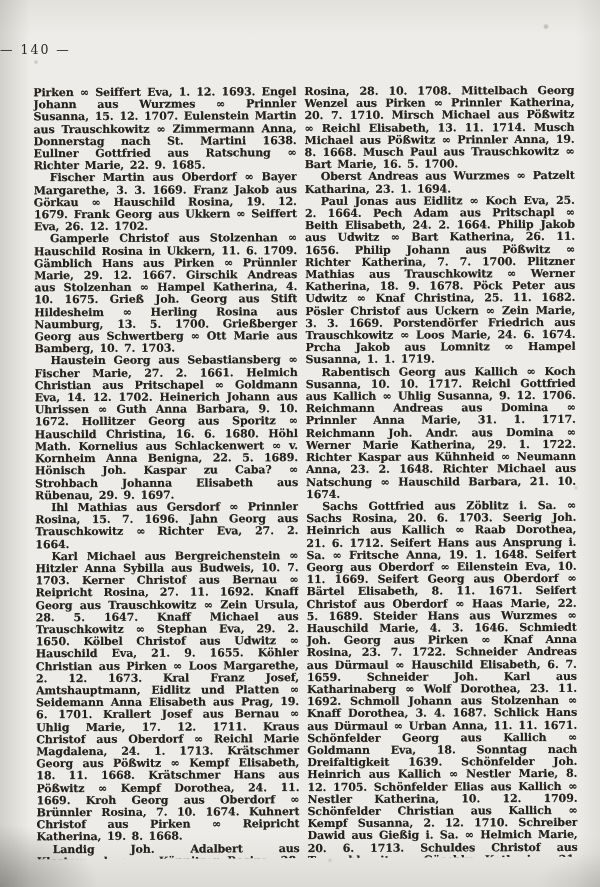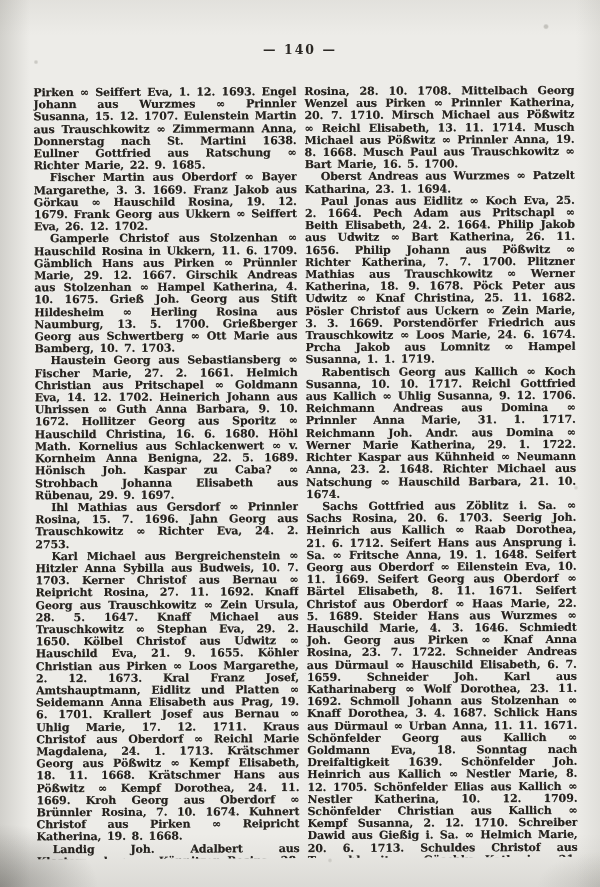--- a/index.html
+++ b/index.html
@@ -21,23 +21,22 @@
       radial-gradient(ellipse 140px 90px at 0% 100%, rgba(55,53,48,0.38), rgba(55,53,48,0) 70%),
       radial-gradient(ellipse 90px 50px at 100% 100%, rgba(90,88,80,0.18), rgba(90,88,80,0) 70%),
       linear-gradient(90deg, rgba(110,108,100,0.22), rgba(110,108,100,0) 5%),
       linear-gradient(270deg, rgba(130,128,120,0.12), rgba(130,128,120,0) 4%),
       linear-gradient(0deg, rgba(110,108,100,0.14), rgba(110,108,100,0) 6%),
       linear-gradient(180deg, rgba(130,128,120,0.10), rgba(130,128,120,0) 4%);
   }
   .pageno{
     position:absolute;
     top:42px;left:0;right:0;
-    text-align:center;
     font-size:12.5px;
-    font-weight:700;
+    font-weight:400;
     letter-spacing:2px;
     color:#2b2824;
   }
   .cols{
     position:absolute;
     top:86px;left:35px;
     width:541px;height:772px;
     display:flex;
     transform:rotate(-0.25deg);
   }
@@ -62,21 +61,21 @@
 <body>
 
 <div class="page">
   <div class="pageno">— 140 —</div>
   <div class="cols">
     <div class="col left" id="col-left">
         <p class="rec">Pirken ∞ Seiffert Eva, 1. 12. 1693. Engel Johann aus Wurzmes ∞ Prinnler Susanna, 15. 12. 1707. Eulenstein Martin aus Trauschkowitz ∞ Zimmermann Anna, Donnerstag nach St. Martini 1638. Eullner Gottfried aus Ratschung ∞ Richter Marie, 22. 9. 1685.</p>
         <p class="rec indent">Fischer Martin aus Oberdorf ∞ Bayer Margarethe, 3. 3. 1669. Franz Jakob aus Görkau ∞ Hauschild Rosina, 19. 12. 1679. Frank Georg aus Ukkern ∞ Seiffert Eva, 26. 12. 1702.</p>
         <p class="rec indent">Gamperle Christof aus Stolzenhan ∞ Hauschild Rosina in Ukkern, 11. 6. 1709. Gämblich Hans aus Pirken ∞ Prünnler Marie, 29. 12. 1667. Girschik Andreas aus Stolzenhan ∞ Hampel Katherina, 4. 10. 1675. Grieß Joh. Georg aus Stift Hildesheim ∞ Herling Rosina aus Naumburg, 13. 5. 1700. Grießberger Georg aus Schwertberg ∞ Ott Marie aus Bamberg, 10. 7. 1703.</p>
         <p class="rec indent">Haustein Georg aus Sebastiansberg ∞ Fischer Marie, 27. 2. 1661. Helmich Christian aus Pritschapel ∞ Goldmann Eva, 14. 12. 1702. Heinerich Johann aus Uhrissen ∞ Guth Anna Barbara, 9. 10. 1672. Hollitzer Georg aus Sporitz ∞ Hauschild Christina, 16. 6. 1680. Höhl Math. Kornelius aus Schlackenwert ∞ v. Kornheim Anna Benigna, 22. 5. 1689. Hönisch Joh. Kaspar zu Caba? ∞ Strohbach Johanna Elisabeth aus Rübenau, 29. 9. 1697.</p>
-        <p class="rec indent">Ihl Mathias aus Gersdorf ∞ Prinnler Rosina, 15. 7. 1696. Jahn Georg aus Trauschkowitz ∞ Richter Eva, 24. 2. 2753.</p>
+        <p class="rec indent">Ihl Mathias aus Gersdorf ∞ Prinnler Rosina, 15. 7. 1696. Jahn Georg aus Trauschkowitz ∞ Richter Eva, 27. 2. 1664.</p>
         <p class="rec indent">Karl Michael aus Bergreichenstein ∞ Hitzler Anna Sybilla aus Budweis, 10. 7. 1703. Kerner Christof aus Bernau ∞ Reipricht Rosina, 27. 11. 1692. Knaff Georg aus Trauschkowitz ∞ Zein Ursula, 28. 5. 1647. Knaff Michael aus Trauschkowitz ∞ Stephan Eva, 29. 2. 1650. Kölbel Christof aus Udwitz ∞ Hauschild Eva, 21. 9. 1655. Köhler Christian aus Pirken ∞ Loos Margarethe, 2. 12. 1673. Kral Franz Josef, Amtshauptmann, Eidlitz und Platten ∞ Seidemann Anna Elisabeth aus Prag, 19. 6. 1701. Krallert Josef aus Bernau ∞ Uhlig Marie, 17. 12. 1711. Kraus Christof aus Oberdorf ∞ Reichl Marie Magdalena, 24. 1. 1713. Krätschmer Georg aus Pößwitz ∞ Kempf Elisabeth, 18. 11. 1668. Krätschmer Hans aus Pößwitz ∞ Kempf Dorothea, 24. 11. 1669. Kroh Georg aus Oberdorf ∞ Brünnler Rosina, 7. 10. 1674. Kuhnert Christof aus Pirken ∞ Reipricht Katherina, 19. 8. 1668.</p>
         <p class="rec indent">Landig Joh. Adalbert aus Klosterneuburg ∞ Könnitzer Rosina, 28. 10. 1668. Leschner Christof aus Lang-Sack? ∞ Reichel Anna, 30. 9. 1691.</p>
       </div>
     <div class="col right" id="col-right">
         <p class="rec">Rosina, 28. 10. 1708. Mittelbach Georg Wenzel aus Pirken ∞ Prinnler Katherina, 20. 7. 1710. Mirsch Michael aus Pößwitz ∞ Reichl Elisabeth, 13. 11. 1714. Musch Michael aus Pößwitz ∞ Prinnler Anna, 19. 8. 1668. Musch Paul aus Trauschkowitz ∞ Bart Marie, 16. 5. 1700.</p>
         <p class="rec indent">Oberst Andreas aus Wurzmes ∞ Patzelt Katharina, 23. 1. 1694.</p>
         <p class="rec indent">Paul Jonas aus Eidlitz ∞ Koch Eva, 25. 2. 1664. Pech Adam aus Pritschapl ∞ Beith Elisabeth, 24. 2. 1664. Philip Jakob aus Udwitz ∞ Bart Katherina, 26. 11. 1656. Philip Johann aus Pößwitz ∞ Richter Katherina, 7. 7. 1700. Plitzner Mathias aus Trauschkowitz ∞ Werner Katherina, 18. 9. 1678. Pöck Peter aus Udwitz ∞ Knaf Christina, 25. 11. 1682. Pösler Christof aus Uckern ∞ Zein Marie, 3. 3. 1669. Porstendörfer Friedrich aus Trauschkowitz ∞ Loos Marie, 24. 6. 1674. Prcha Jakob aus Lomnitz ∞ Hampel Susanna, 1. 1. 1719.</p>
         <p class="rec indent">Rabentisch Georg aus Kallich ∞ Koch Susanna, 10. 10. 1717. Reichl Gottfried aus Kallich ∞ Uhlig Susanna, 9. 12. 1706. Reichmann Andreas aus Domina ∞ Prinnler Anna Marie, 31. 1. 1717. Reichmann Joh. Andr. aus Domina ∞ Werner Marie Katherina, 29. 1. 1722. Richter Kaspar aus Kühnheid ∞ Neumann Anna, 23. 2. 1648. Richter Michael aus Natschung ∞ Hauschild Barbara, 21. 10. 1674.</p>
         <p class="rec indent">Sachs Gottfried aus Zöblitz i. Sa. ∞ Sachs Rosina, 20. 6. 1703. Seerig Joh. Heinrich aus Kallich ∞ Raab Dorothea, 21. 6. 1712. Seifert Hans aus Ansprung i. Sa. ∞ Fritsche Anna, 19. 1. 1648. Seifert Georg aus Oberdorf ∞ Eilenstein Eva, 10. 11. 1669. Seifert Georg aus Oberdorf ∞ Bärtel Elisabeth, 8. 11. 1671. Seifert Christof aus Oberdorf ∞ Haas Marie, 22. 5. 1689. Steider Hans aus Wurzmes ∞ Hauschild Marie, 4. 3. 1646. Schmiedt Joh. Georg aus Pirken ∞ Knaf Anna Rosina, 23. 7. 1722. Schneider Andreas aus Dürmaul ∞ Hauschild Elisabeth, 6. 7. 1659. Schneider Joh. Karl aus Katharinaberg ∞ Wolf Dorothea, 23. 11. 1692. Schmoll Johann aus Stolzenhan ∞ Knaff Dorothea, 3. 4. 1687. Schlick Hans aus Dürmaul ∞ Urban Anna, 11. 11. 1671. Schönfelder Georg aus Kallich ∞ Goldmann Eva, 18. Sonntag nach Dreifaltigkeit 1639. Schönfelder Joh. Heinrich aus Kallich ∞ Nestler Marie, 8. 12. 1705. Schönfelder Elias aus Kallich ∞ Nestler Katherina, 10. 12. 1709. Schönfelder Christian aus Kallich ∞ Kempf Susanna, 2. 12. 1710. Schreiber Dawid aus Gießig i. Sa. ∞ Helmich Marie, 20. 6. 1713. Schuldes Christof aus Trauschkowitz ∞ Göschka Katherina, 21. 9. 1655.</p>
       </div>

